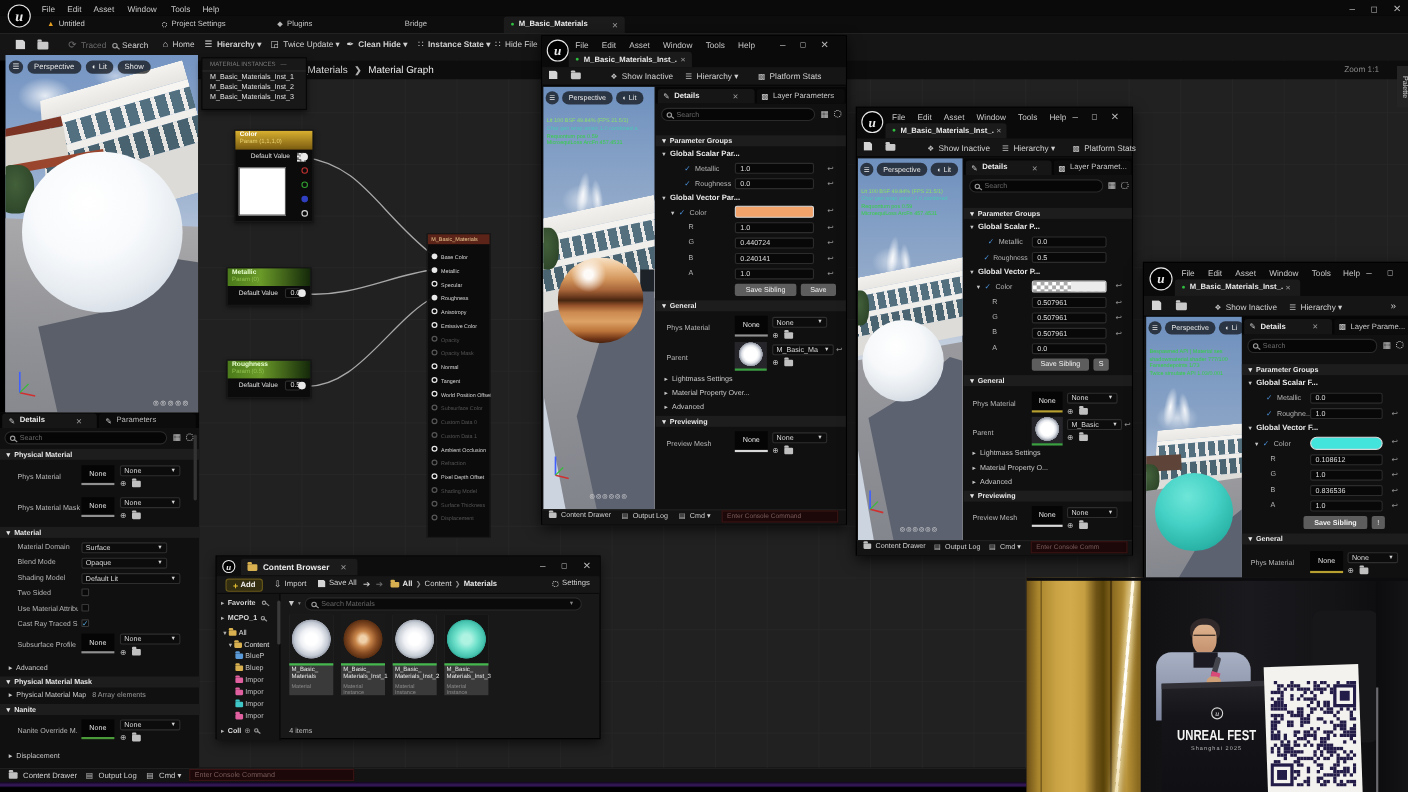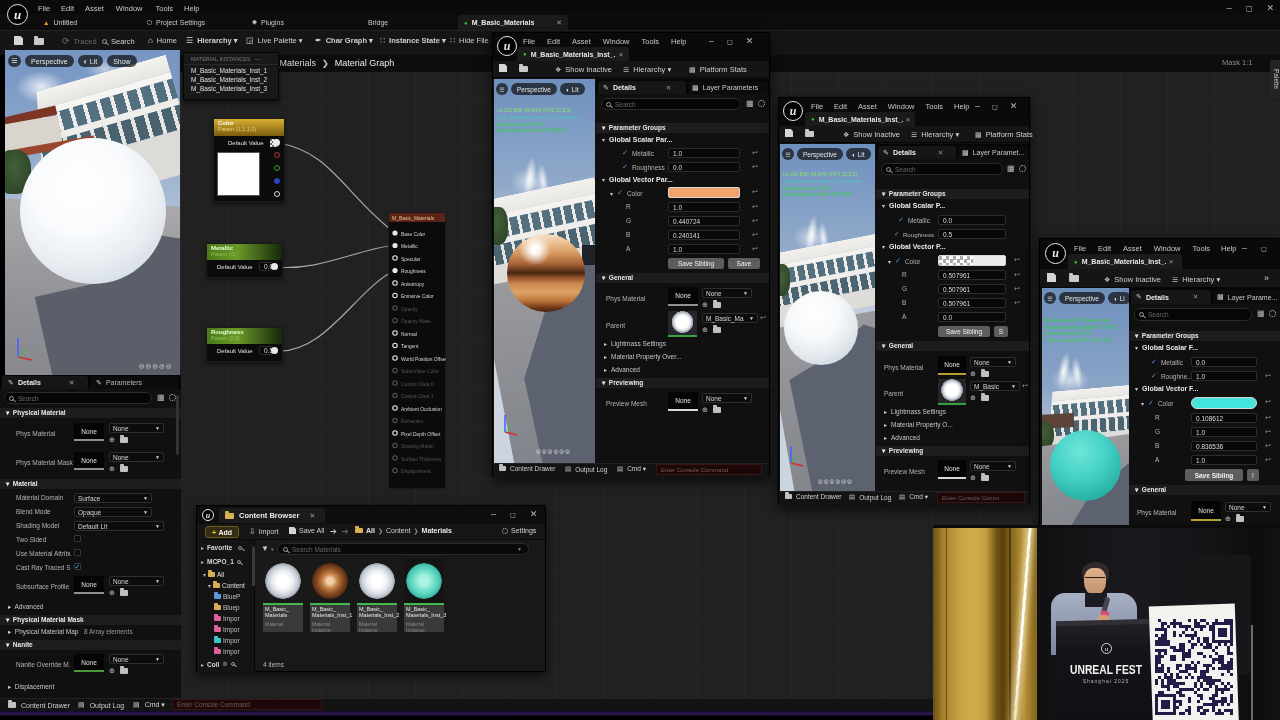--- a/index.html
+++ b/index.html
@@ -84,44 +84,44 @@
 <div class="abs f" style="left:148px;top:36px;gap:4px">
     <span style="color:#d8d8d8;font-size:8px">⌂</span>
     <span style="color:#d0d0d0;font-size:7.5px">Home</span>
   </div>
 <div class="abs f" style="left:186px;top:36px;gap:4px">
     <span style="color:#d8d8d8;font-size:8px">☰</span>
     <span style="color:#d0d0d0;font-size:7.5px;font-weight:bold">Hierarchy ▾</span>
   </div>
 <div class="abs f" style="left:246px;top:36px;gap:4px">
     <span style="color:#d8d8d8;font-size:8px">◲</span>
-    <span style="color:#d0d0d0;font-size:7.5px">Live Palette ▾</span>
+    <span style="color:#d0d0d0;font-size:7.5px">Twice Update ▾</span>
   </div>
 <div class="abs f" style="left:315px;top:36px;gap:4px">
     <span style="color:#d8d8d8;font-size:8px">✒</span>
-    <span style="color:#d0d0d0;font-size:7.5px;font-weight:bold">Char Graph ▾</span>
+    <span style="color:#d0d0d0;font-size:7.5px;font-weight:bold">Clean Hide ▾</span>
   </div>
 <div class="abs f" style="left:380px;top:36px;gap:4px">
     <span style="color:#d8d8d8;font-size:8px">∷</span>
     <span style="color:#d0d0d0;font-size:7.5px;font-weight:bold">Instance State ▾</span>
   </div>
 <div class="abs f" style="left:450px;top:36px;gap:4px">
     <span style="color:#d8d8d8;font-size:8px">∷</span>
     <span style="color:#d0d0d0;font-size:7.5px">Hide File</span>
   </div>
 
 <div class="abs" style="left:180px;top:55px;width:1100px;height:643px;background:#212121;
 background-image:linear-gradient(#262626 1px,transparent 1px),linear-gradient(90deg,#262626 1px,transparent 1px);background-size:47px 47px"></div>
 <div class="abs" style="left:180px;top:55px;width:1100px;height:17px;background:#0d0d0d"></div>
 <div class="abs f" style="left:268px;top:57px;height:12px">
     <span style="color:#d8d8d8;font-size:9px">ic_Materials</span>
     <span style="color:#b0b0b0;font-size:8px;margin:0 6px;font-weight:bold">❯</span>
     <span style="color:#ececec;font-size:9px">Material Graph</span>
   </div>
-<div class="abs" style="left:1222px;top:58px;color:#8a8a8a;font-size:7.5px">Mask 1:1</div>
+<div class="abs" style="left:1222px;top:58px;color:#8a8a8a;font-size:7.5px">Zoom 1:1</div>
 <div class="abs" style="left:1270px;top:60px;width:10px;height:38px;background:#242424;color:#c8c8c8;font-size:6.5px;writing-mode:vertical-rl;text-align:center">Palette</div>
 
 <svg class="abs" style="left:180px;top:55px" width="1100" height="643" viewBox="0 0 1100 643">
   <path d="M 97 88 C 150 95 165 140 215 178" stroke="#a8a8a8" stroke-width="1.2" fill="none"></path>
   <path d="M 95 212 C 140 216 175 195 215 190" stroke="#a8a8a8" stroke-width="1.2" fill="none"></path>
   <path d="M 95 296 C 145 300 175 235 215 215" stroke="#a8a8a8" stroke-width="1.2" fill="none"></path>
 </svg>
 
 <div class="abs" style="left:213px;top:118px;width:72px;height:84px;background:#0b0b0b;border:1px solid #1a1a1a;box-shadow:0 2px 4px rgba(0,0,0,.5)">
   <div style="height:17px;background:linear-gradient(180deg,#d8b030,#7a5c10);padding:1px 4px">

